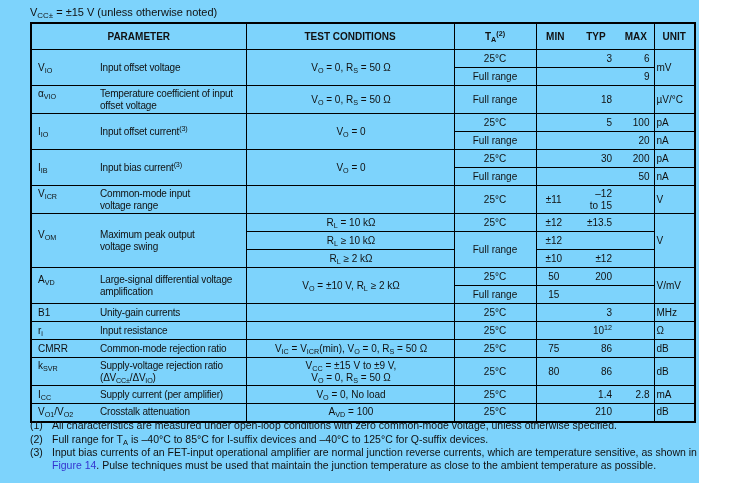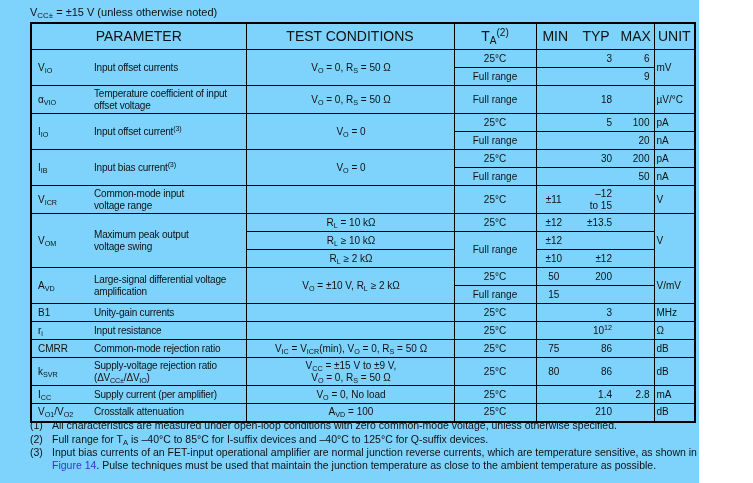--- a/index.html
+++ b/index.html
@@ -4,25 +4,25 @@
 <style>
   html,body{margin:0;padding:0;background:#fff;}
   body{width:753px;height:483px;font-family:"Liberation Sans",sans-serif;color:#111;}
   .page{position:relative;width:699px;height:483px;background:#7dd3fc;overflow:hidden;}
   .title{position:absolute;left:30px;top:6px;font-size:11px;color:#111;}
   sub{font-size:0.72em;vertical-align:-0.28em;line-height:0;}
   sup{font-size:0.72em;vertical-align:0.5em;line-height:0;}
   table.ec{position:absolute;left:30px;top:22px;width:664px;border-collapse:collapse;table-layout:fixed;
            font-size:10px;border:2px solid #000;}
   th,td{border:1px solid #000;padding:1px 4px;vertical-align:middle;line-height:1.18;overflow:hidden;}
-  thead th{font-weight:normal;text-align:center;height:21px;padding:2px 1px;font-size:14px;}
+  thead th{font-weight:bold;text-align:center;height:21px;padding:2px 1px;font-size:10px;}
   tr.r-std{height:18px;}
   tr.r-tall{height:28px;margin-top:7px;}
   td.c-param{padding:1px 2px 1px 0;}
-  .pwrap{display:flex;align-items:center;}
+  .pwrap{display:flex;gap:6px;}
   .sym{flex:0 0 56px;padding-left:6px;}
   .pname{flex:1;letter-spacing:-0.2px;}
   td.c-cond{text-align:center;padding-left:6px;}
   td.c-ta{text-align:center;padding:1px 2px;}
   td.c-min,td.c-typ,td.c-max{text-align:right;}
   td.c-min{padding-right:7px;text-align:center;}
   td.c-typ{padding-right:6px;}
   td.c-max{padding-right:4px;}
   .c-min{border-right-style:hidden;}
   .c-typ{border-left-style:hidden;border-right-style:hidden;}
@@ -61,21 +61,21 @@
         <th class="c-max">MAX</th>
         <th class="c-unit">UNIT</th>
       </tr>
     </thead>
     <tbody>
 
       <tr class="r-std">
         <td class="c-param" rowspan="2">
           <div class="pwrap">
               <span class="sym">V<sub>IO</sub></span>
-              <span class="pname">Input offset currents</span>
+              <span class="pname">Input offset voltage</span>
             </div>
         </td>
         <td class="c-cond" rowspan="2">V<sub>O</sub> = 0, R<sub>S</sub> = 50 Ω</td>
         <td class="c-ta">25°C</td>
         <td class="c-min"></td>
         <td class="c-typ">3</td>
         <td class="c-max">6</td>
         <td class="c-unit" rowspan="2">mV</td>
       </tr>
       <tr class="r-std">

